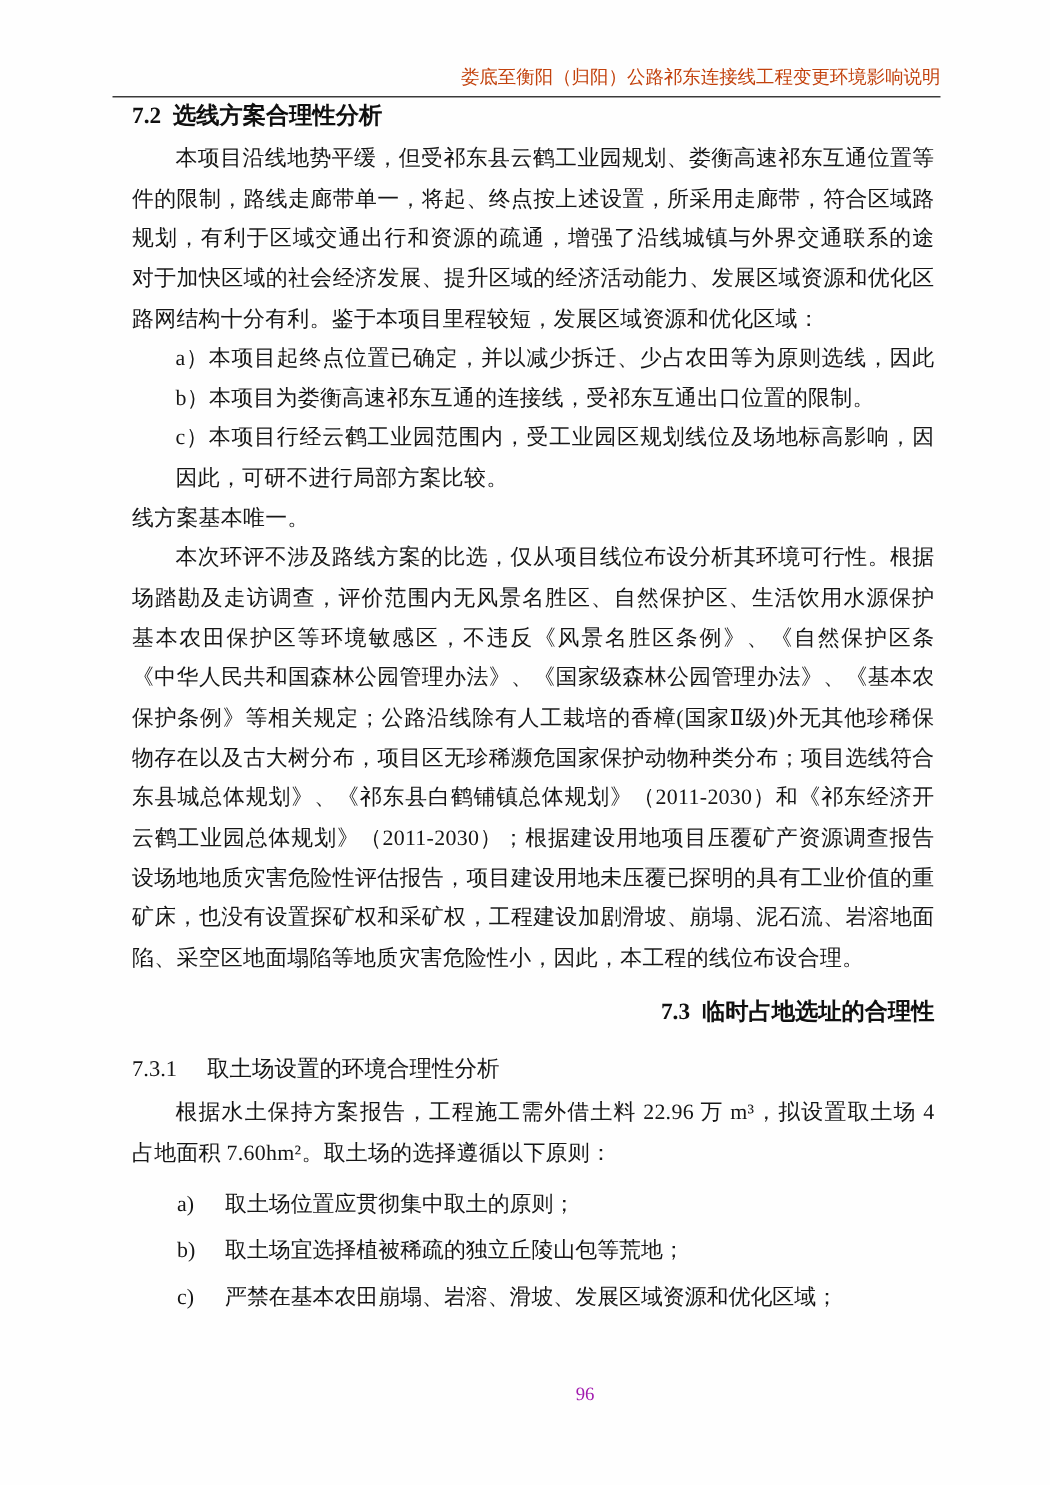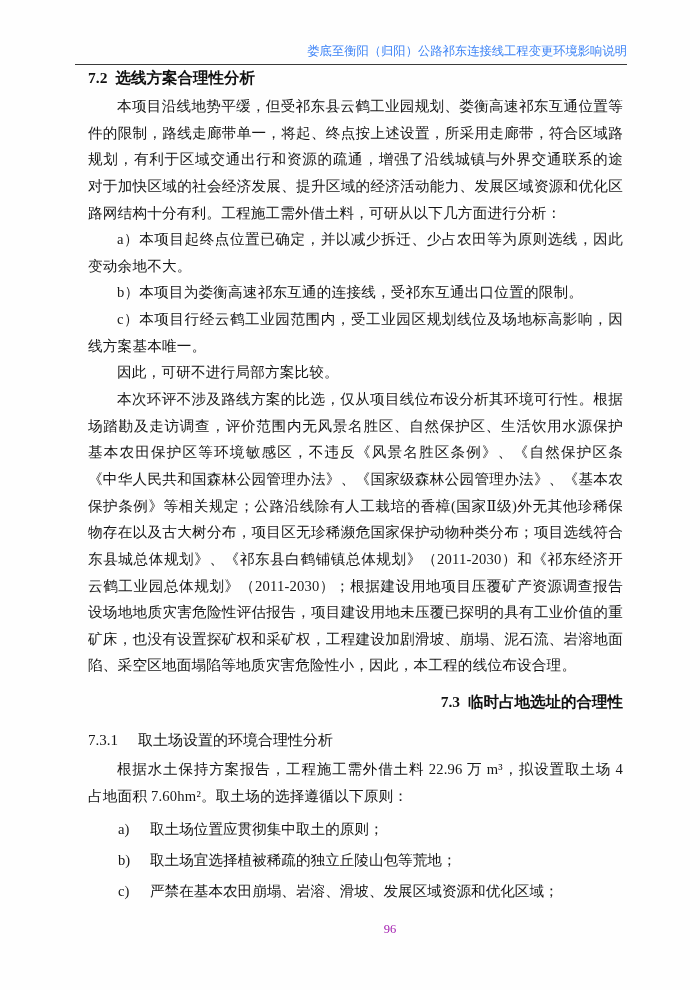--- a/index.html
+++ b/index.html
@@ -14,21 +14,21 @@
     overflow: hidden;
   }
   .header {
     position: absolute;
     top: 44px;
     left: 75px;
     width: 552px;
     text-align: right;
     font-size: 12.3px;
     line-height: 15px;
-    color: #3b82f6;
+    color: #c2410c;
     border-bottom: 1.5px solid #3a3a3a;
     padding-bottom: 5px;
   }
   .content {
     position: absolute;
     top: 67px;
     left: 88px;
     width: 535px;
   }
   .h2 {
@@ -89,27 +89,26 @@
   <div class="content">
 
     <div class="h2">
       <span class="hnum">7.2</span><span>选线方案合理性分析</span>
     </div>
 
     <div class="line indent fill">本项目沿线地势平缓，但受祁东县云鹤工业园规划、娄衡高速祁东互通位置等条</div>
     <div class="line fill">件的限制，路线走廊带单一，将起、终点按上述设置，所采用走廊带，符合区域路网</div>
     <div class="line fill">规划，有利于区域交通出行和资源的疏通，增强了沿线城镇与外界交通联系的途径，</div>
     <div class="line fill">对于加快区域的社会经济发展、提升区域的经济活动能力、发展区域资源和优化区域</div>
-    <div class="line">路网结构十分有利。工程施工需外借土料，可研从以下几方面进行分析：</div>
+    <div class="line">路网结构十分有利。鉴于本项目里程较短，发展区域资源和优化区域：</div>
     <div class="line indent fill">a）本项目起终点位置已确定，并以减少拆迁、少占农田等为原则选线，因此方案</div>
-    <div class="line">变动余地不大。</div>
     <div class="line indent">b）本项目为娄衡高速祁东互通的连接线，受祁东互通出口位置的限制。</div>
     <div class="line indent fill">c）本项目行经云鹤工业园范围内，受工业园区规划线位及场地标高影响，因此路</div>
+    <div class="line indent">因此，可研不进行局部方案比较。</div>
     <div class="line">线方案基本唯一。</div>
-    <div class="line indent">因此，可研不进行局部方案比较。</div>
     <div class="line indent fill">本次环评不涉及路线方案的比选，仅从项目线位布设分析其环境可行性。根据现</div>
     <div class="line fill">场踏勘及走访调查，评价范围内无风景名胜区、自然保护区、生活饮用水源保护区、</div>
     <div class="line fill">基本农田保护区等环境敏感区，不违反《风景名胜区条例》、《自然保护区条例》、</div>
     <div class="line fill">《中华人民共和国森林公园管理办法》、《国家级森林公园管理办法》、《基本农田</div>
     <div class="line fill">保护条例》等相关规定；公路沿线除有人工栽培的香樟(国家Ⅱ级)外无其他珍稀保护植</div>
     <div class="line fill">物存在以及古大树分布，项目区无珍稀濒危国家保护动物种类分布；项目选线符合《祁</div>
     <div class="line fill">东县城总体规划》、《祁东县白鹤铺镇总体规划》（2011-2030）和《祁东经济开发区</div>
     <div class="line fill">云鹤工业园总体规划》（2011-2030）；根据建设用地项目压覆矿产资源调查报告和建</div>
     <div class="line fill">设场地地质灾害危险性评估报告，项目建设用地未压覆已探明的具有工业价值的重要</div>
     <div class="line fill">矿床，也没有设置探矿权和采矿权，工程建设加剧滑坡、崩塌、泥石流、岩溶地面塌</div>

